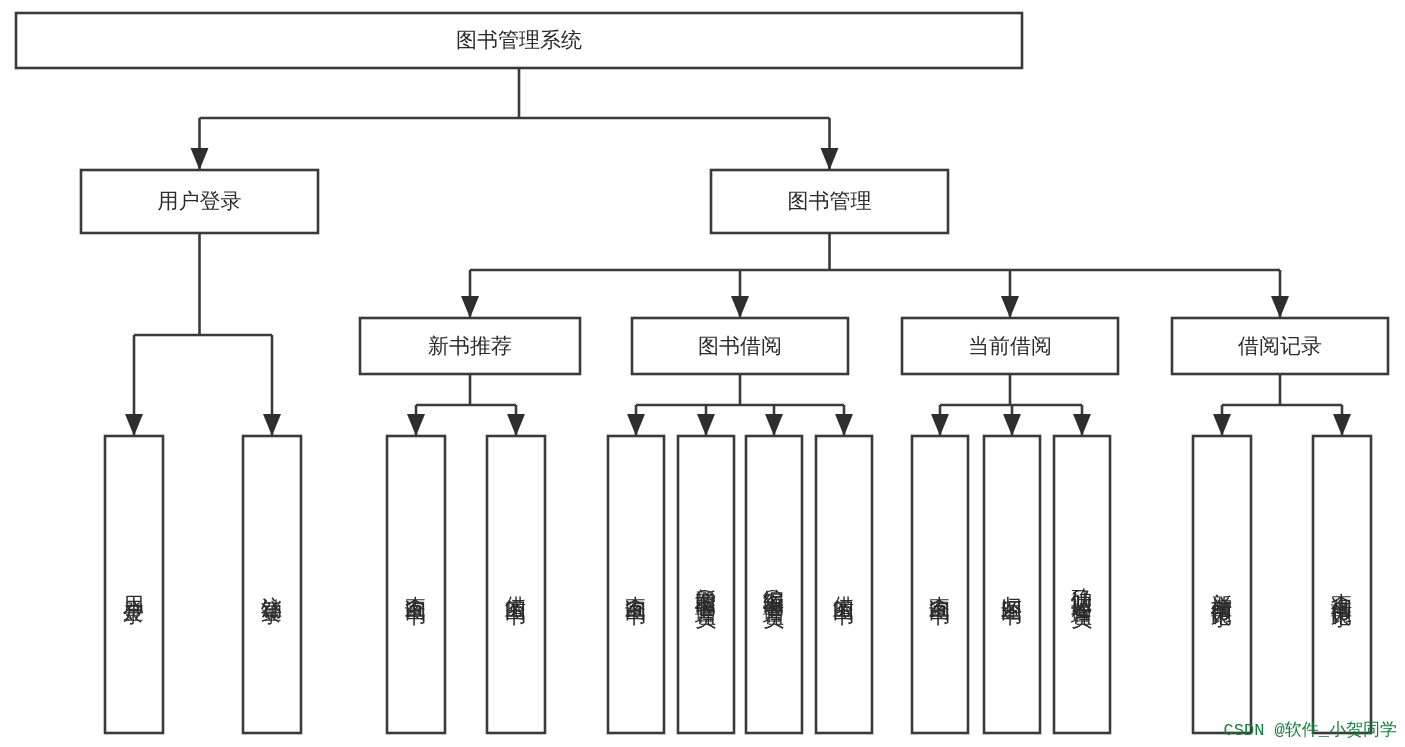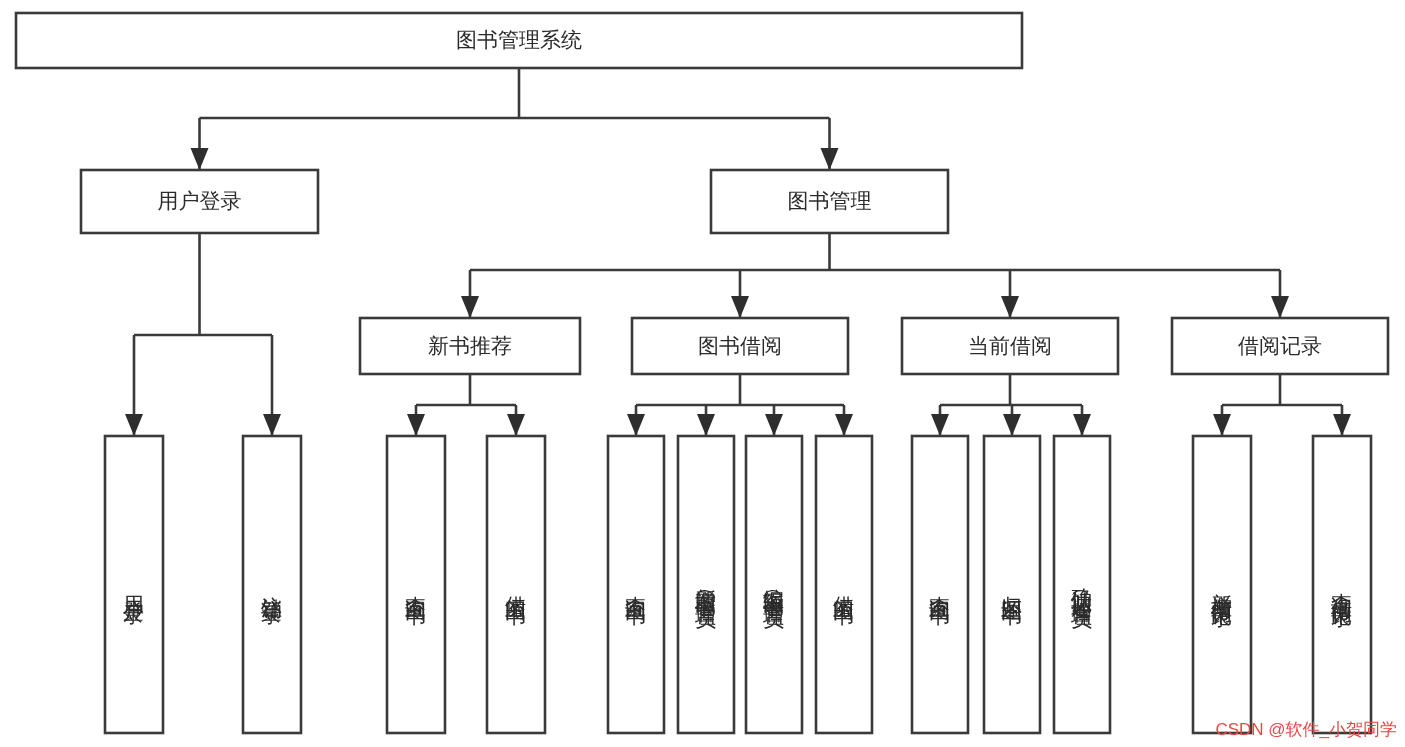--- a/index.html
+++ b/index.html
@@ -43,23 +43,23 @@
     font-family: "Liberation Sans", "DejaVu Sans", sans-serif;
     font-size: 21px;
     fill: #2b2b2b;
     text-anchor: middle;
     dominant-baseline: middle;
   }
   .watermark {
     position: absolute;
     right: 8px;
     bottom: 6px;
-    font-family: Liberation Sans, sans-serif;
+    font-family: Liberation Mono, monospace;
     font-size: 17px;
-    color: #ef4444;
+    color: #15803d;
     white-space: nowrap;
     user-select: none;
   }
 </style>
 </head>
 <body>
 
 <div id="diagram-root">
 
   <svg id="diagram-svg" viewBox="0 0 1405 747">

